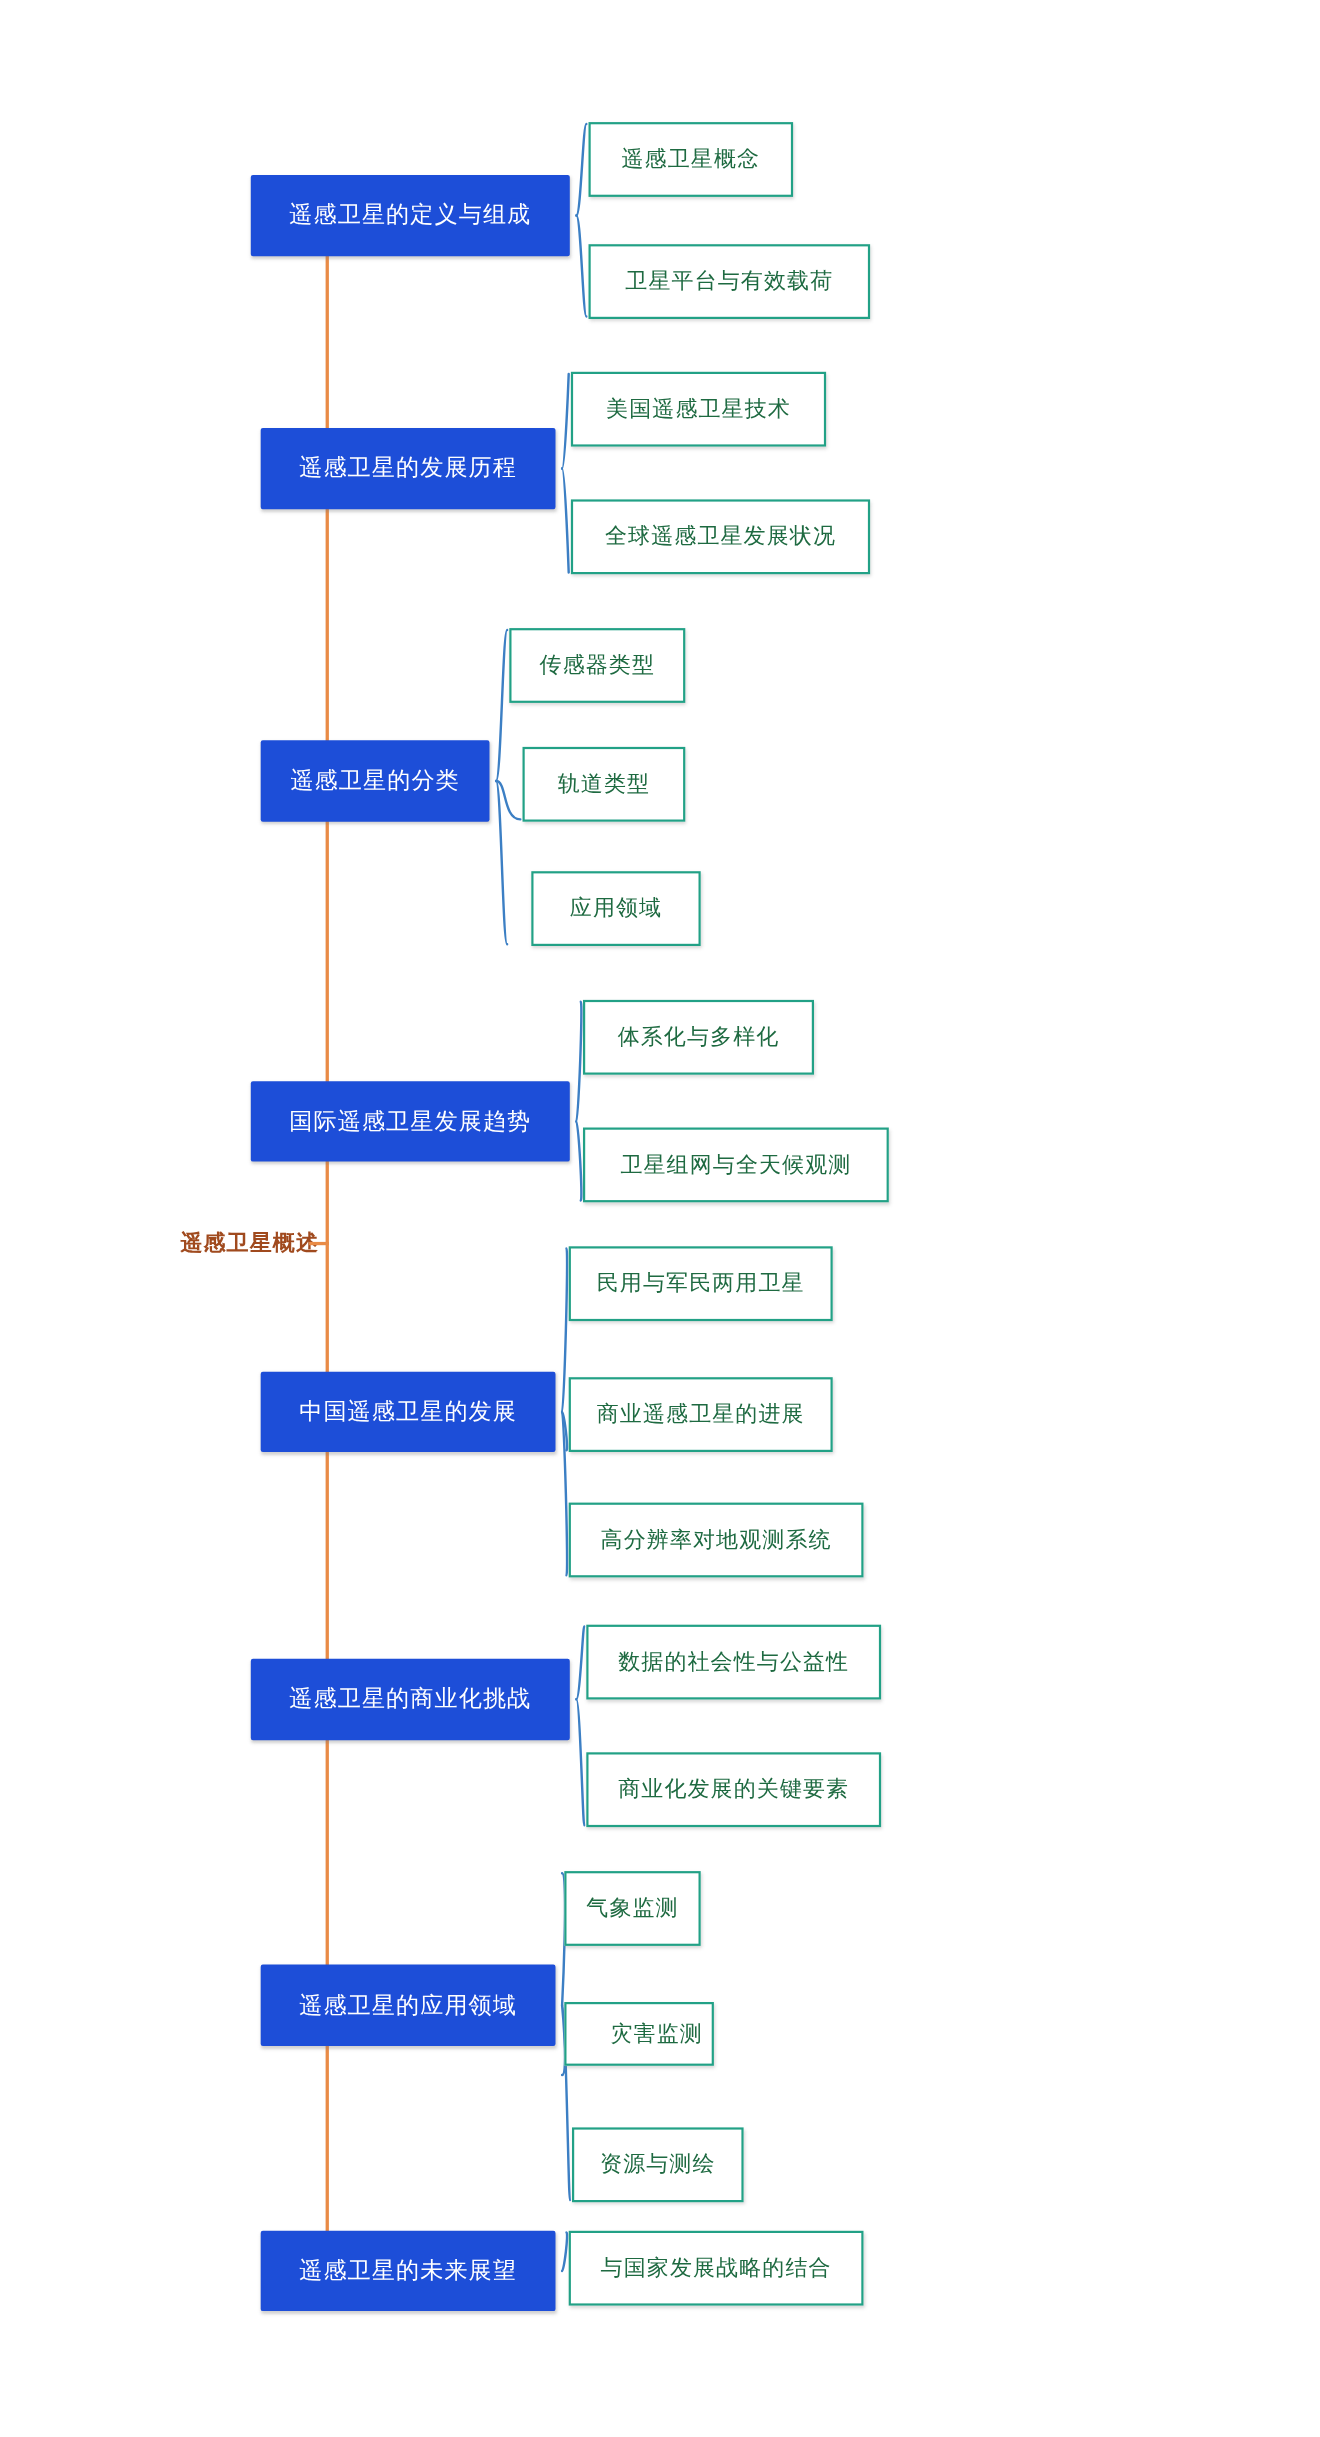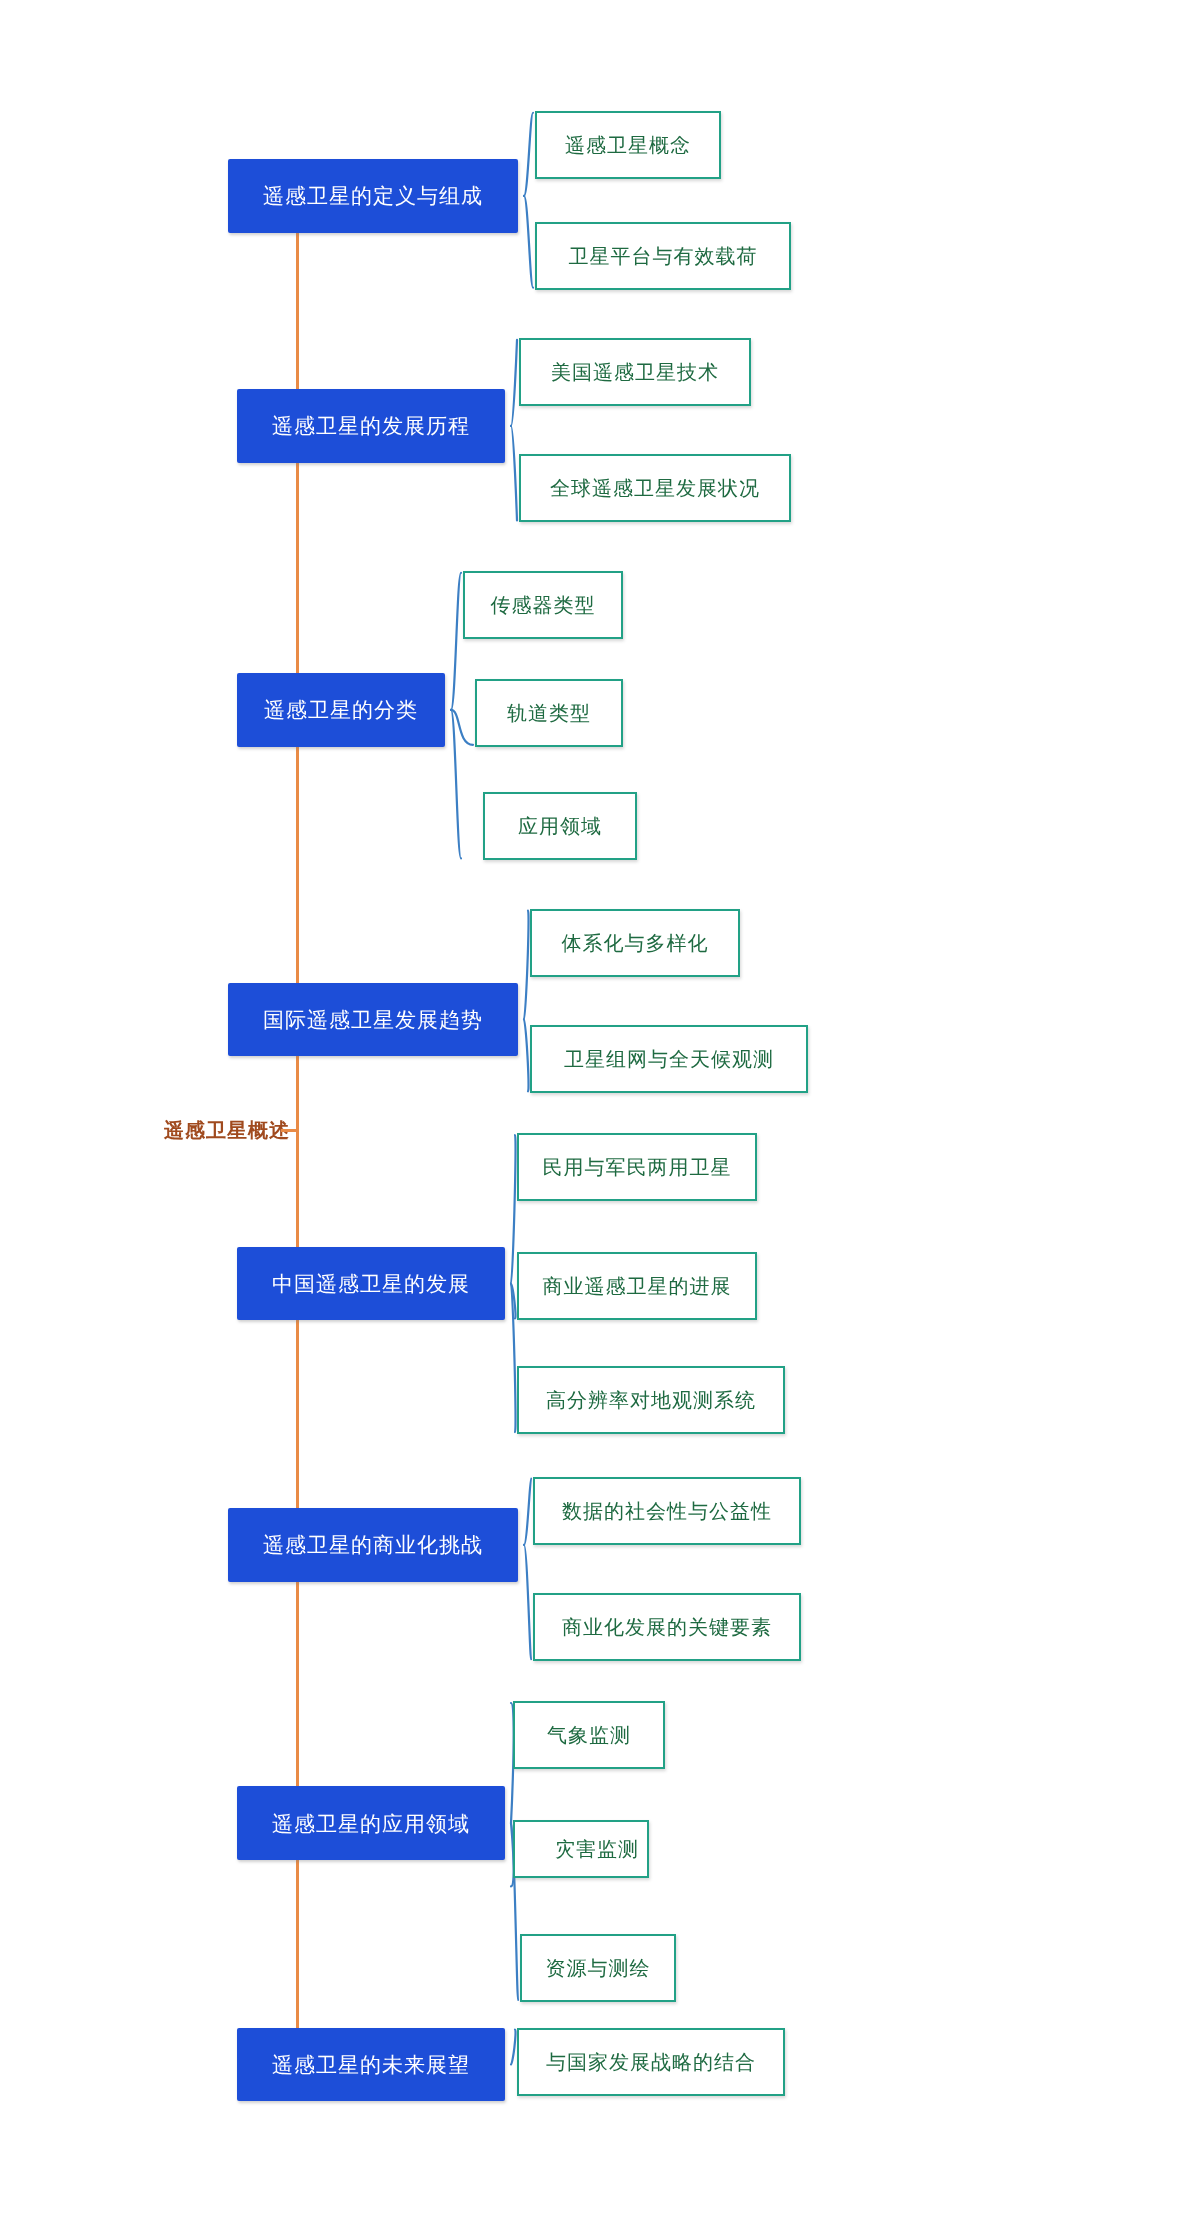--- a/index.html
+++ b/index.html
@@ -201,21 +201,21 @@
       <div class="leaf" style="left: 533px; top: 1476.67px; width: 268px; height: 68.1538px;">
         <span>数据的社会性与公益性</span>
       </div>
       <div class="leaf" style="left: 533px; top: 1593.1px; width: 268px; height: 68.1538px;">
         <span>商业化发展的关键要素</span>
       </div>
       <div class="branch" style="left: 237px; top: 1786.2px; width: 268px; height: 73.8333px;">
         <span>遥感卫星的应用领域</span>
       </div>
       <div style="position: absolute; left: 298px; top: 1821.62px; height: 3px; background: rgb(233, 139, 70);"></div>
-      <div class="leaf" style="left: 513px; top: 1701.01px; width: 152px; height: 68.1538px;">
+      <div class="leaf" style="left: 513px; top: 1701.01px; width: 124px; height: 68.1538px;">
         <span>气象监测</span>
       </div>
       <div class="leaf" style="left: 513px; top: 1820.28px; width: 136px; height: 58px; justify-content: flex-end;">
         <span>灾害监测</span>
       </div>
       <div class="leaf" style="left: 520px; top: 1933.87px; width: 156px; height: 68.1538px;">
         <span>资源与测绘</span>
       </div>
       <div class="branch" style="left: 237px; top: 2027.58px; width: 268px; height: 73.8333px;">
         <span>遥感卫星的未来展望</span>

